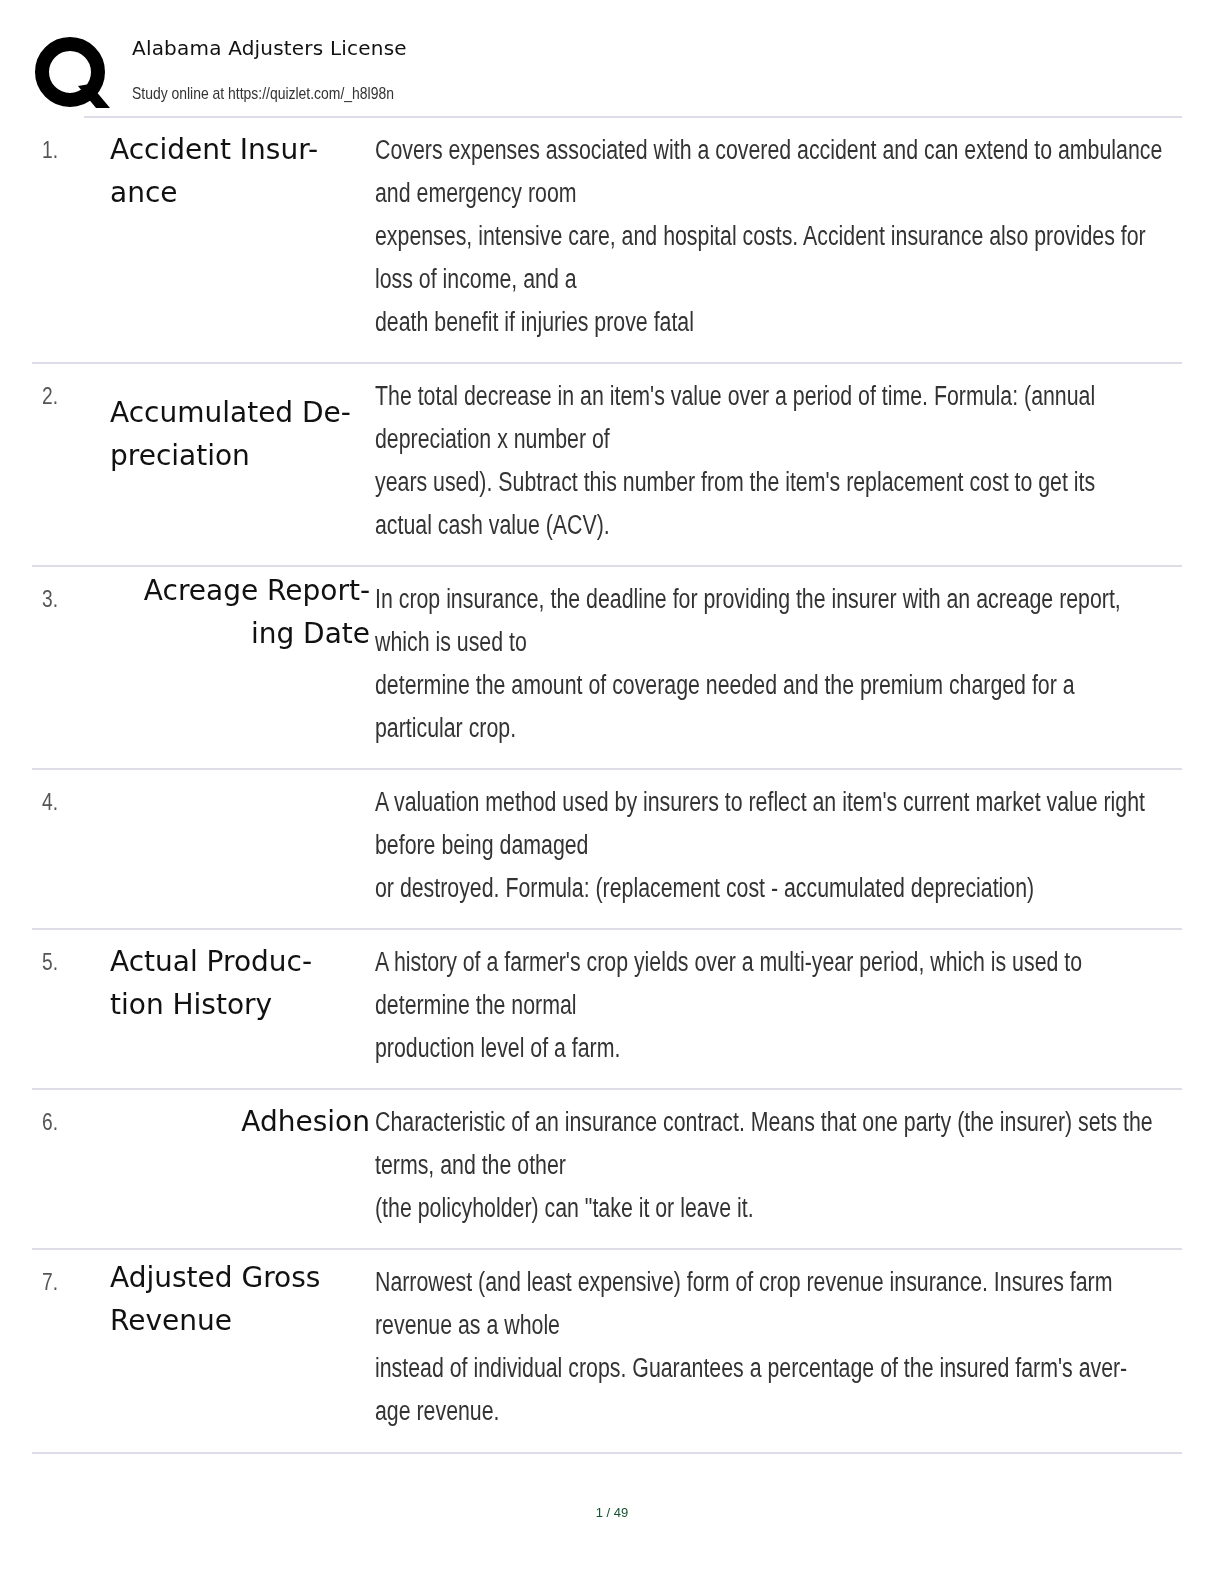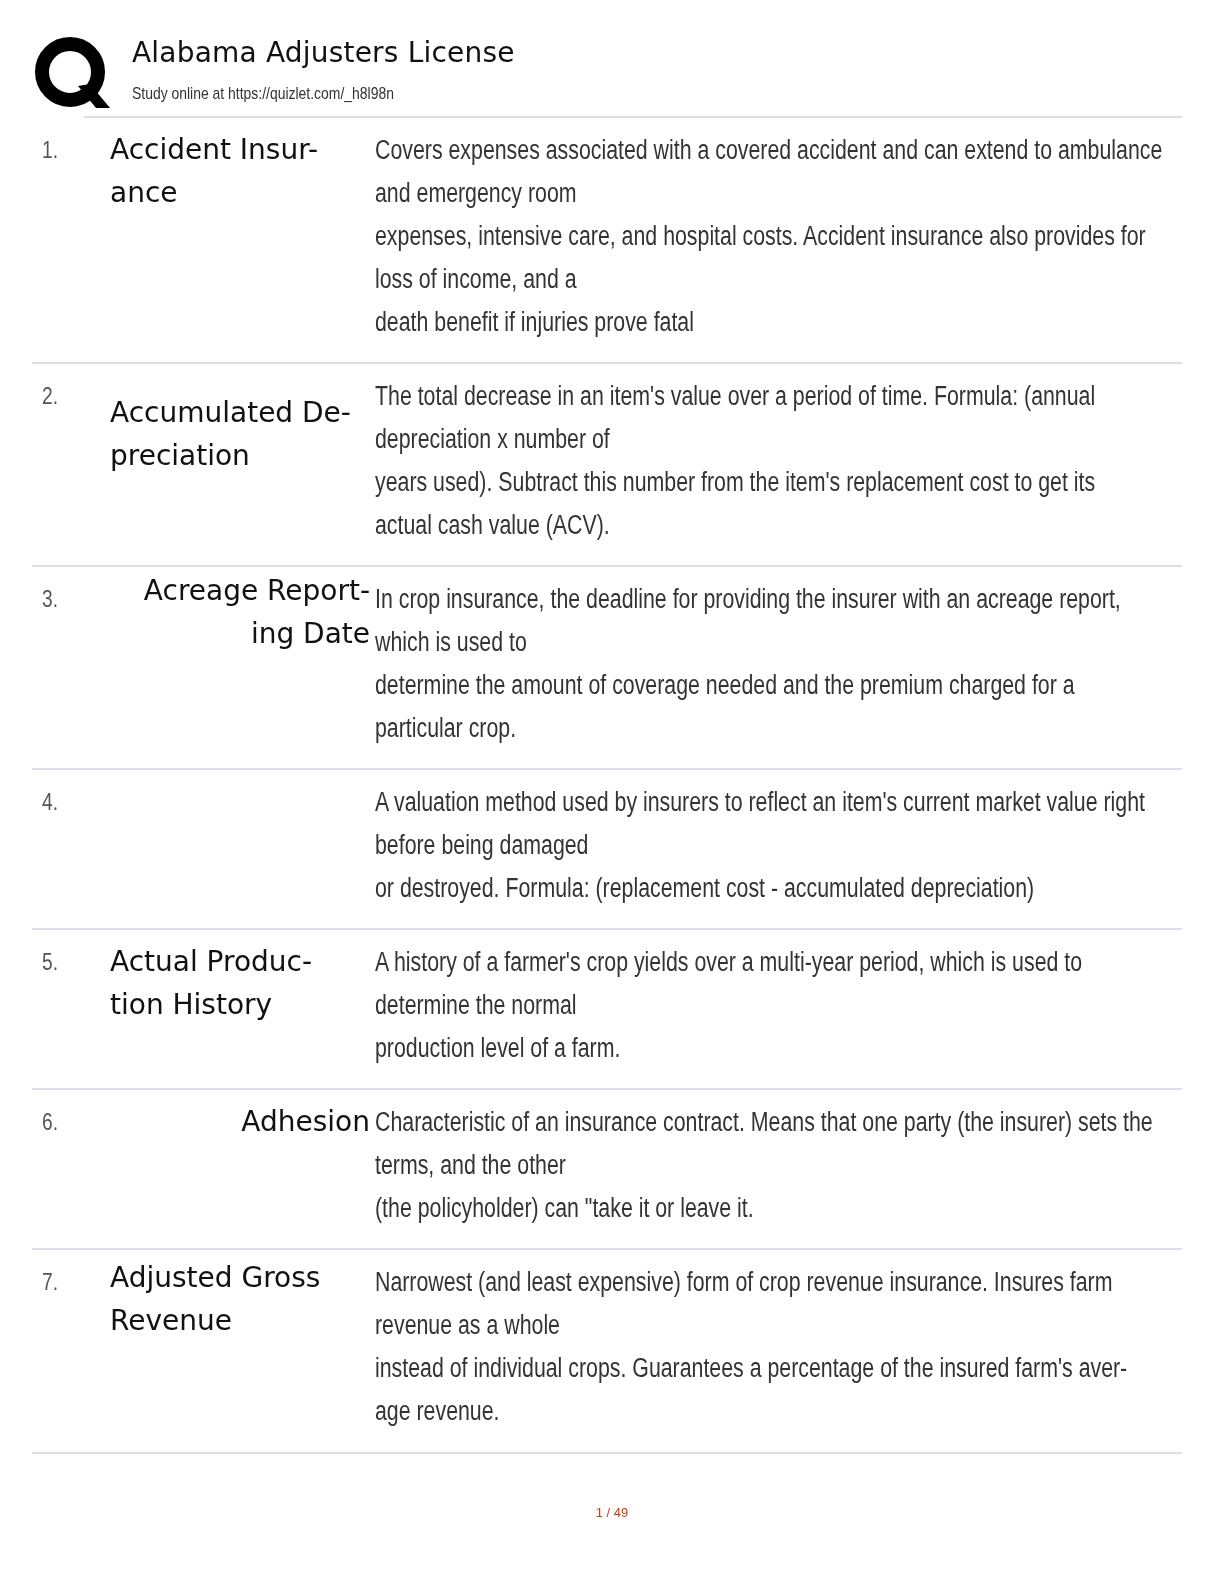--- a/index.html
+++ b/index.html
@@ -1,28 +1,28 @@
 <!DOCTYPE html>
 <html><head>
 <meta charset="utf-8">
 <style>
   html, body { margin: 0; padding: 0; background: #ffffff; }
   body { width: 1224px; height: 1584px; position: relative; overflow: hidden; font-family: "DejaVu Sans", sans-serif; color: #000; }
   .header { position: absolute; left: 32px; top: 30px; height: 86px; width: 1150px; }
   .logo { position: absolute; left: 2px; top: 6px; width: 76px; height: 76px; }
-  .title { position: absolute; left: 100px; top: 6px; font-size: 28px; font-family: "DejaVu Sans", sans-serif; color: #111; letter-spacing: 0.2px; }
+  .title { position: absolute; left: 100px; top: 6px; font-size: 20px; font-family: "DejaVu Sans", sans-serif; color: #111; letter-spacing: 0.2px; }
   .subtitle { position: absolute; left: 100px; top: 54px; font-size: 17px; font-family: "Liberation Sans Narrow", "Liberation Sans", sans-serif; color: #333; transform: scaleX(0.82); transform-origin: left top; }
   .header-rule { position: absolute; left: 84px; top: 116px; width: 1098px; height: 2px; background: #dcdde6; }
   .list { position: absolute; left: 32px; top: 118px; width: 1150px; }
   .row { position: relative; border-bottom: 2px solid #dcdde6; box-sizing: border-box; }
   .num { position: absolute; left: 10px; font-size: 24px; color: #555; font-family: "Liberation Sans", sans-serif; transform: scaleX(0.8); transform-origin: left top; font-weight: 300; }
   .term { position: absolute; left: 78px; width: 260px; font-size: 28px; line-height: 43px; color: #111; font-family: "DejaVu Sans", sans-serif; }
   .def { position: absolute; left: 343px; width: 1000px; font-size: 27px; line-height: 43px; color: #333; font-family: "Liberation Sans", sans-serif; transform: scaleX(0.79); transform-origin: left top; white-space: nowrap; }
   .def div { white-space: nowrap; }
-  .footer { position: absolute; top: 1505px; left: 0; width: 1224px; text-align: center; font-size: 13px; color: #c2410c; font-family: "Liberation Sans", sans-serif; }
+  .footer { position: absolute; top: 1505px; left: 0; width: 1224px; text-align: center; font-size: 13px; color: #14532d; font-family: "Liberation Sans", sans-serif; }
 </style>
 </head>
 <body>
 
 <div class="header">
   <svg class="logo" viewBox="0 0 76 76">
     <circle cx="36" cy="36" r="28" fill="none" stroke="#000" stroke-width="14"></circle>
     <path d="M44 50 L62 72 L76 72 L56 48 Z" fill="#000"></path>
   </svg>
   <div class="title">Alabama Adjusters License</div>

